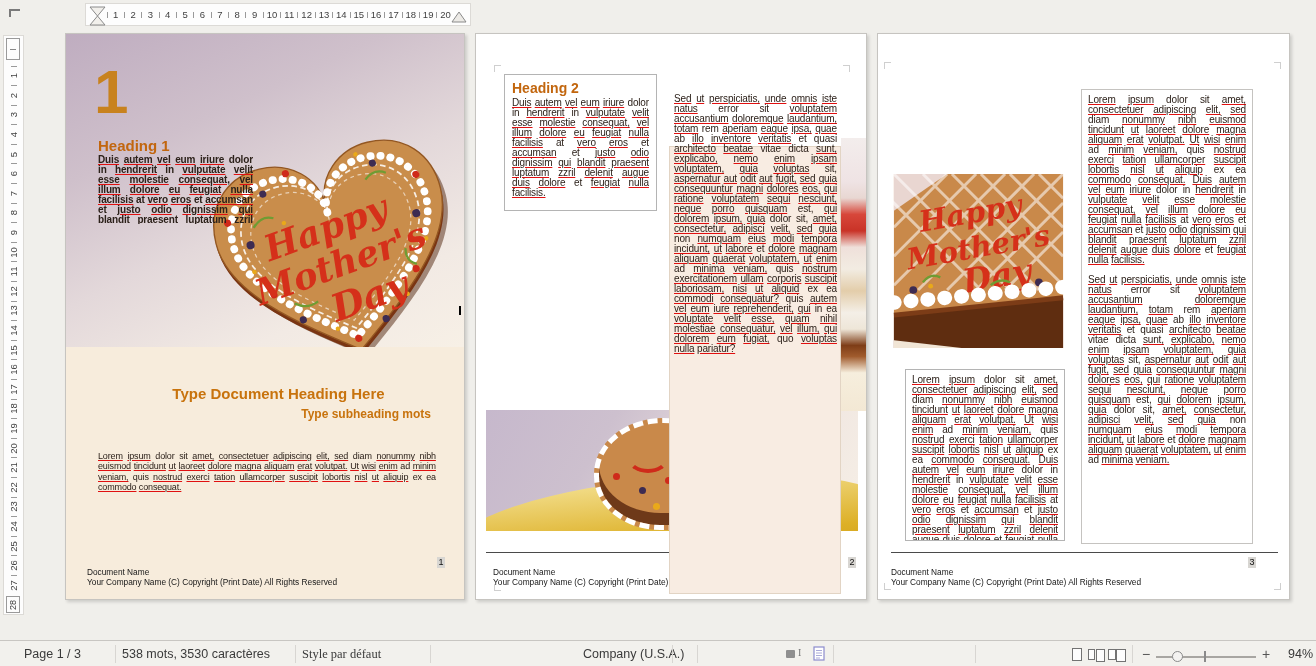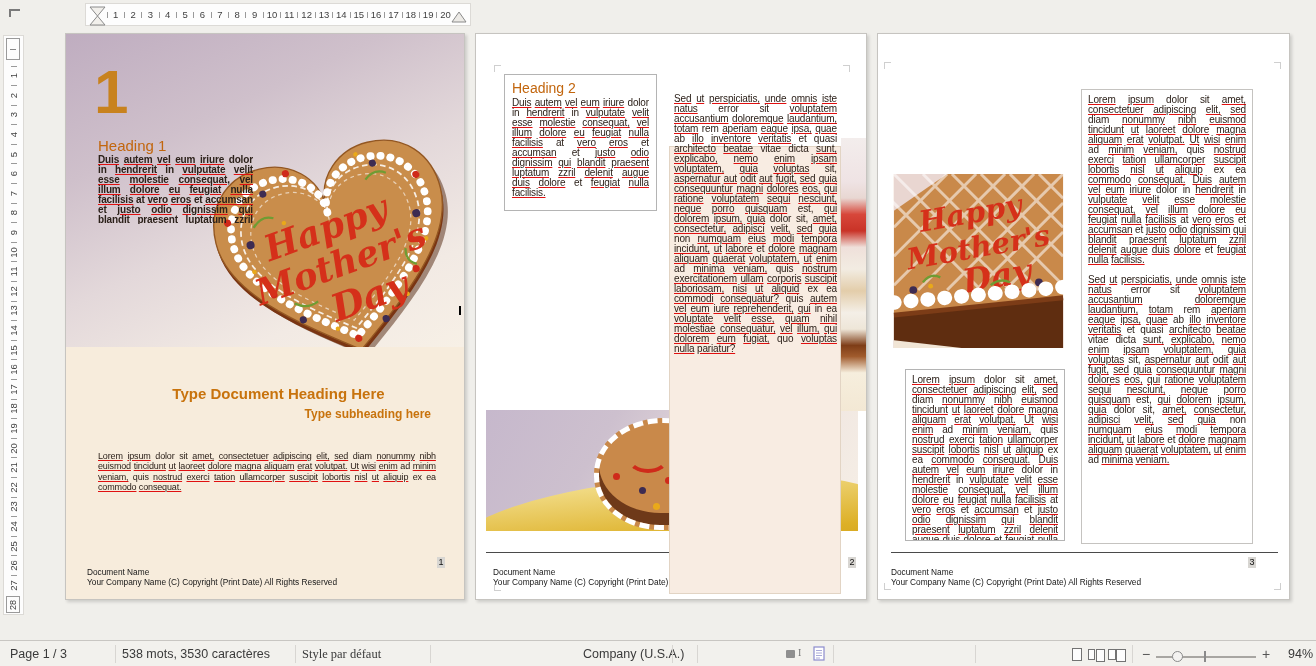--- a/index.html
+++ b/index.html
@@ -36,21 +36,21 @@
 .page { position:absolute; top:33px; height:567px; background:#fff;
   border:1px solid #c6c4c0; box-shadow:2px 2px 3px rgba(0,0,0,.15); overflow:hidden; }
 #page1 { left:65px; width:400px; }
 #page2 { left:475px; width:392px; }
 #page3 { left:877px; width:413px; }
 
 .body-sm { font-size:10px; line-height:10px; text-align:justify; color:#2c211a; letter-spacing:-0.15px; }
 .bold { font-weight:bold; }
 .mis { text-decoration-line:underline; text-decoration-color:#e01010;
   text-decoration-thickness:1px; text-underline-offset:1px; }
-.orange-h { color:#c2660e; font-weight:normal; }
+.orange-h { color:#c2660e; font-weight:bold; }
 .footer-name,.footer-copy { position:absolute; font-size:8.3px; color:#161616; white-space:nowrap; }
 .pageno { position:absolute; font-size:9px; color:#111; background:#d8d6d2; padding:0 1.5px; line-height:11px; }
 .cmark { position:absolute; width:7px; height:7px; }
 .cmark.tl { border-left:1px solid #cfcfcf; border-top:1px solid #cfcfcf; }
 .cmark.tr { border-right:1px solid #cfcfcf; border-top:1px solid #cfcfcf; }
 .cmark.bl { border-left:1px solid #cfcfcf; border-bottom:1px solid #cfcfcf; }
 .cmark.br { border-right:1px solid #cfcfcf; border-bottom:1px solid #cfcfcf; }
 .hline { position:absolute; height:1px; background:#4a4a4a; }
 
 
@@ -333,21 +333,21 @@
             <text x="168" y="214" font-size="42">Day</text>
           </g>
         </svg>
       </div>
     </div>
     <div class="p1-cream"></div>
     <div class="p1-numeral">1</div>
     <div class="p1-h1 orange-h">Heading 1</div>
     <div class="p1-intro body-sm bold spell"><span class="mis">Duis</span> <span class="mis">autem</span> <span class="mis">vel</span> <span class="mis">eum</span> <span class="mis">iriure</span> <span>dolor</span> <span>in</span> <span class="mis">hendrerit</span> <span>in</span> <span class="mis">vulputate</span> <span class="mis">velit</span> <span class="mis">esse</span> <span class="mis">molestie</span> <span class="mis">consequat,</span> <span class="mis">vel</span> <span class="mis">illum</span> <span class="mis">dolore</span> <span class="mis">eu</span> <span class="mis">feugiat</span> <span class="mis">nulla</span> <span class="mis">facilisis</span> <span>at</span> <span class="mis">vero</span> <span class="mis">eros</span> <span>et</span> <span class="mis">accumsan</span> <span>et</span> <span class="mis">justo</span> <span class="mis">odio</span> <span class="mis">dignissim</span> <span class="mis">qui</span> <span class="mis">blandit</span> <span class="mis">praesent</span> <span class="mis">luptatum</span> <span class="mis">zzril</span> <span class="mis">delenit</span></div>
     <div class="p1-dochead">Type Document Heading Here</div>
-    <div class="p1-subhead">Type subheading here</div>
+    <div class="p1-subhead">Type subheading mots</div>
     <div class="p1-lorem body-sm spell"><span class="mis">Lorem</span> <span class="mis">ipsum</span> <span>dolor</span> <span>sit</span> <span class="mis">amet,</span> <span class="mis">consectetuer</span> <span class="mis">adipiscing</span> <span class="mis">elit,</span> <span class="mis">sed</span> <span>diam</span> <span class="mis">nonummy</span> <span class="mis">nibh</span> <span class="mis">euismod</span> <span class="mis">tincidunt</span> <span class="mis">ut</span> <span class="mis">laoreet</span> <span class="mis">dolore</span> <span class="mis">magna</span> <span class="mis">aliquam</span> <span class="mis">erat</span> <span class="mis">volutpat.</span> <span class="mis">Ut</span> <span class="mis">wisi</span> <span class="mis">enim</span> <span>ad</span> <span class="mis">minim</span> <span class="mis">veniam,</span> <span>quis</span> <span class="mis">nostrud</span> <span class="mis">exerci</span> <span class="mis">tation</span> <span class="mis">ullamcorper</span> <span class="mis">suscipit</span> <span class="mis">lobortis</span> <span class="mis">nisl</span> <span class="mis">ut</span> <span class="mis">aliquip</span> <span>ex</span> <span>ea</span> <span class="mis">commodo</span> <span class="mis">consequat.</span></div>
     <div class="footer-name" style="left:21px; top:533px;">Document Name</div>
     <div class="footer-copy" style="left:21px; top:543px;">Your Company Name (C) Copyright (Print Date) All Rights Reserved</div>
     <div class="pageno" style="left:371px; top:523px;">1</div>
     <div class="cursor"></div>
   </div>
 
   <div class="page" id="page2">
     <div class="cmark tl" style="left:18px; top:31px;"></div>
     <div class="cmark tr" style="left:367px; top:31px;"></div>
@@ -414,21 +414,21 @@
       <div class="body-sm spell"><span class="mis">Sed</span> <span class="mis">ut</span> <span class="mis">perspiciatis,</span> <span class="mis">unde</span> <span class="mis">omnis</span> <span class="mis">iste</span> <span class="mis">natus</span> <span>error</span> <span>sit</span> <span class="mis">voluptatem</span> <span class="mis">accusantium</span> <span class="mis">doloremque</span> <span class="mis">laudantium,</span> <span class="mis">totam</span> <span>rem</span> <span class="mis">aperiam</span> <span class="mis">eaque</span> <span class="mis">ipsa,</span> <span class="mis">quae</span> <span>ab</span> <span class="mis">illo</span> <span class="mis">inventore</span> <span class="mis">veritatis</span> <span>et</span> <span>quasi</span> <span class="mis">architecto</span> <span class="mis">beatae</span> <span>vitae</span> <span>dicta</span> <span class="mis">sunt,</span> <span class="mis">explicabo,</span> <span class="mis">nemo</span> <span class="mis">enim</span> <span class="mis">ipsam</span> <span class="mis">voluptatem,</span> <span class="mis">quia</span> <span class="mis">voluptas</span> <span>sit,</span> <span class="mis">aspernatur</span> <span class="mis">aut</span> <span class="mis">odit</span> <span class="mis">aut</span> <span class="mis">fugit,</span> <span class="mis">sed</span> <span class="mis">quia</span> <span class="mis">consequuntur</span> <span class="mis">magni</span> <span class="mis">dolores</span> <span class="mis">eos,</span> <span class="mis">qui</span> <span class="mis">ratione</span> <span class="mis">voluptatem</span> <span class="mis">sequi</span> <span class="mis">nesciunt,</span> <span class="mis">neque</span> <span class="mis">porro</span> <span class="mis">quisquam</span> <span>est,</span> <span class="mis">qui</span> <span class="mis">dolorem</span> <span class="mis">ipsum,</span> <span class="mis">quia</span> <span>dolor</span> <span>sit,</span> <span class="mis">amet,</span> <span class="mis">consectetur,</span> <span class="mis">adipisci</span> <span class="mis">velit,</span> <span class="mis">sed</span> <span class="mis">quia</span> <span>non</span> <span class="mis">numquam</span> <span class="mis">eius</span> <span class="mis">modi</span> <span class="mis">tempora</span> <span class="mis">incidunt,</span> <span class="mis">ut</span> <span class="mis">labore</span> <span>et</span> <span class="mis">dolore</span> <span class="mis">magnam</span> <span class="mis">aliquam</span> <span class="mis">quaerat</span> <span class="mis">voluptatem,</span> <span class="mis">ut</span> <span class="mis">enim</span> <span>ad</span> <span class="mis">minima</span> <span class="mis">veniam.</span></div>
     </div>
 
     <div class="hline" style="left:13px; top:518px; width:387px;"></div>
     <div class="footer-name" style="left:13px; top:533px;">Document Name</div>
     <div class="footer-copy" style="left:13px; top:543px;">Your Company Name (C) Copyright (Print Date) All Rights Reserved</div>
     <div class="pageno" style="left:370px; top:523px;">3</div>
   </div>
 
   <div class="sb">
-    <span class="sb-text" style="left:10px;">Page 1 / 3</span>
+    <span class="sb-text" style="left:24px;">Page 1 / 3</span>
     <span class="sb-sep" style="left:115px;"></span>
     <span class="sb-text" style="left:122px;">538 mots, 3530 caractères</span>
     <span class="sb-sep" style="left:295px;"></span>
     <span class="sb-text" style="left:302px;font-family:Liberation Serif, serif;">Style par défaut</span>
     <span class="sb-sep" style="left:430px;"></span>
     <span class="sb-text" style="left:583px;">Company (U.S.A.)</span>
     <span class="sb-sep" style="left:672px;"></span>
     <span class="sb-sep" style="left:697px;"></span>
     <span class="sel-icon">
         <span class="r"></span>

